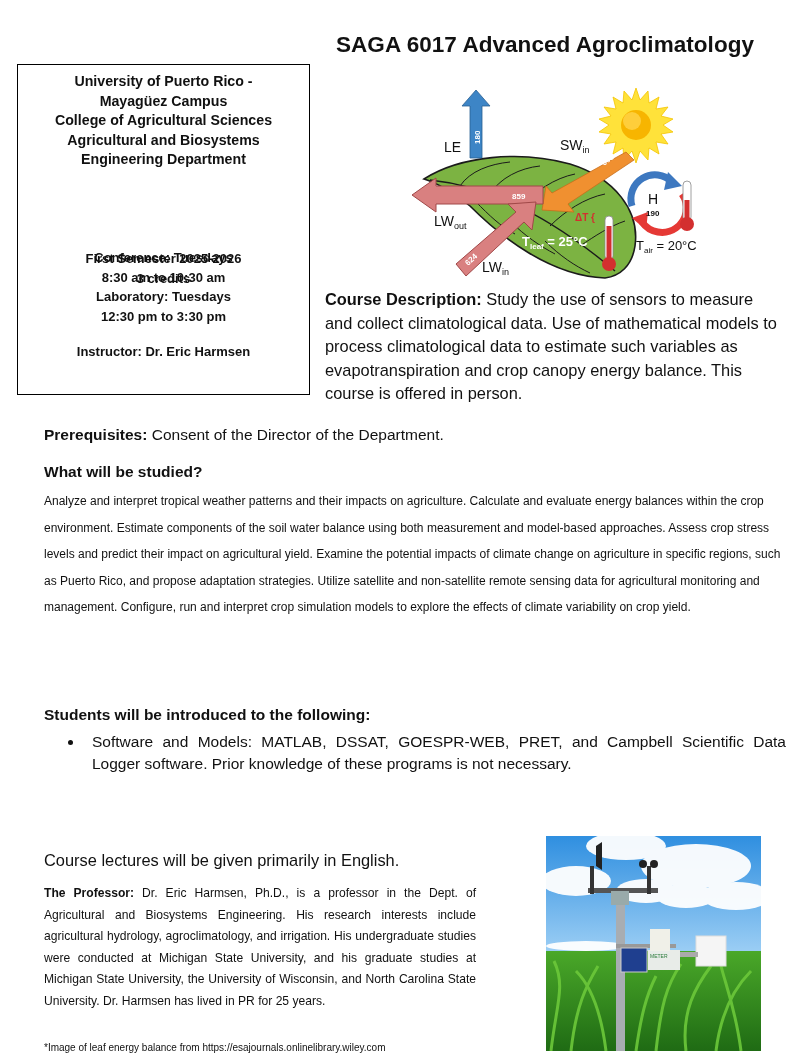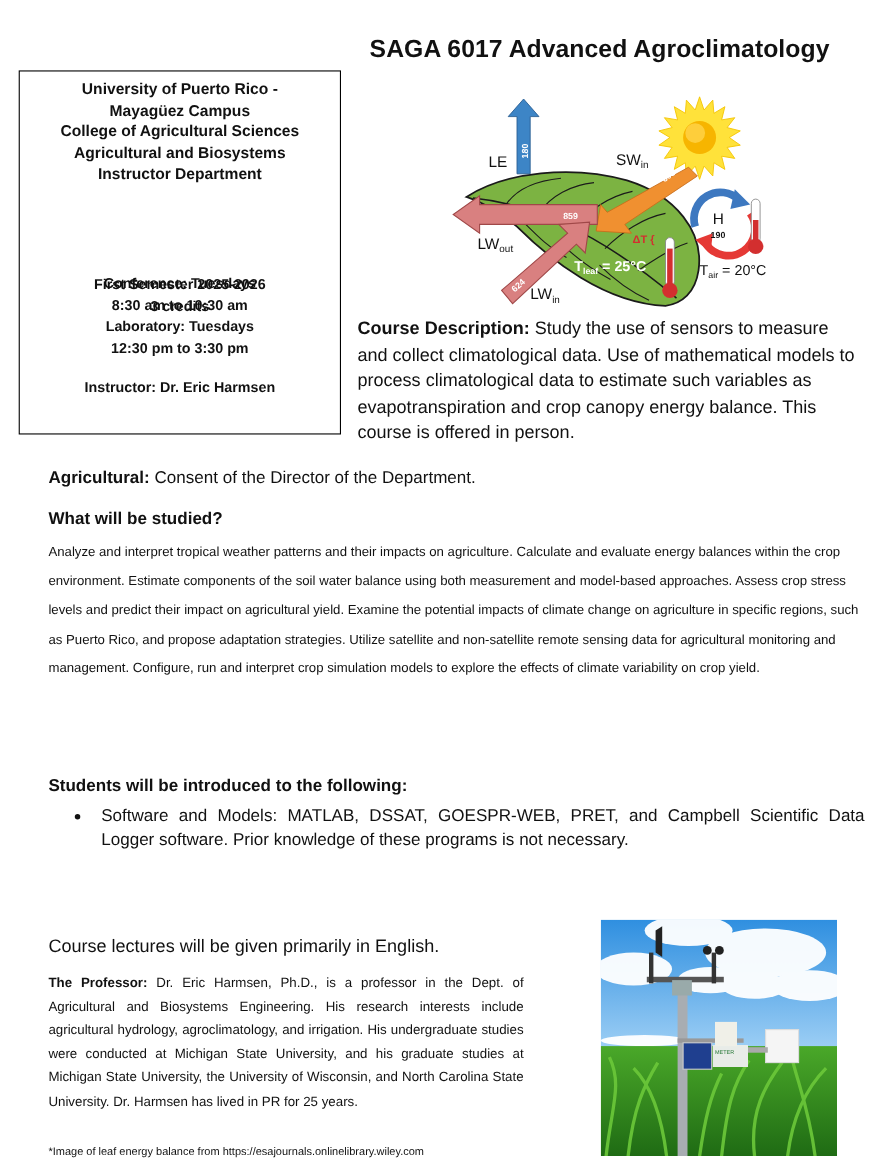--- a/index.html
+++ b/index.html
@@ -40,21 +40,21 @@
 <body>
 
 <div class="abs title">SAGA 6017 Advanced Agroclimatology</div>
 
 <div class="abs info-box">
   <div class="blk" style="top:7px;">
     <div>University of Puerto Rico -</div>
     <div>Mayagüez Campus</div>
     <div>College of Agricultural Sciences</div>
     <div>Agricultural and Biosystems</div>
-    <div>Instructor Department</div>
+    <div>Engineering Department</div>
   </div>
   <div class="blk small" style="top:144px;margin-top:40px;">
     <div>First Semester 2025-2026</div>
     <div>3 credits</div>
   </div>
   <div class="blk small" style="top:183px;">
     <div>Conference:  Tuesdays</div>
     <div>8:30 am to 10:30 am</div>
     <div>Laboratory: Tuesdays</div>
     <div>12:30 pm to 3:30 pm</div>
@@ -138,21 +138,21 @@
     </g>
     <text x="236" y="164" font-size="13" fill="#111"><tspan>T</tspan><tspan font-size="8" dy="3">air</tspan><tspan dy="-3"> = 20°C</tspan></text>
   </svg>
 </div>
 
 <div class="abs course-desc">
   <span class="b">Course Description:</span><span> Study the use of sensors to measure and collect climatological data.  Use of mathematical models to process climatological data to estimate such variables as evapotranspiration and crop canopy energy balance. This course is offered in person.</span>
 </div>
 
 <div class="abs prereq">
-  <span class="b">Agricultural:</span><span> Consent of the Director of the Department.</span>
+  <span class="b">Prerequisites:</span><span> Consent of the Director of the Department.</span>
 </div>
 
 <div class="abs studied-h">What will be studied?</div>
 <div class="abs studied-body">Analyze and interpret tropical weather patterns and their impacts on agriculture. Calculate and evaluate energy balances within the crop environment. Estimate components of the soil water balance using both measurement and model-based approaches. Assess crop stress levels and predict their impact on agricultural yield. Examine the potential impacts of climate change on agriculture in specific regions, such as Puerto Rico, and propose adaptation strategies. Utilize satellite and non-satellite remote sensing data for agricultural monitoring and management. Configure, run and interpret crop simulation models to explore the effects of climate variability on crop yield.</div>
 
 <div class="abs intro-h">Students will be introduced to the following:</div>
 <ul class="abs intro-list">
   <li><span class="dot"></span><span>Software and Models: MATLAB, DSSAT, GOESPR-WEB, PRET, and Campbell Scientific Data Logger software. Prior knowledge of these programs is not necessary.</span></li>
 </ul>
 

